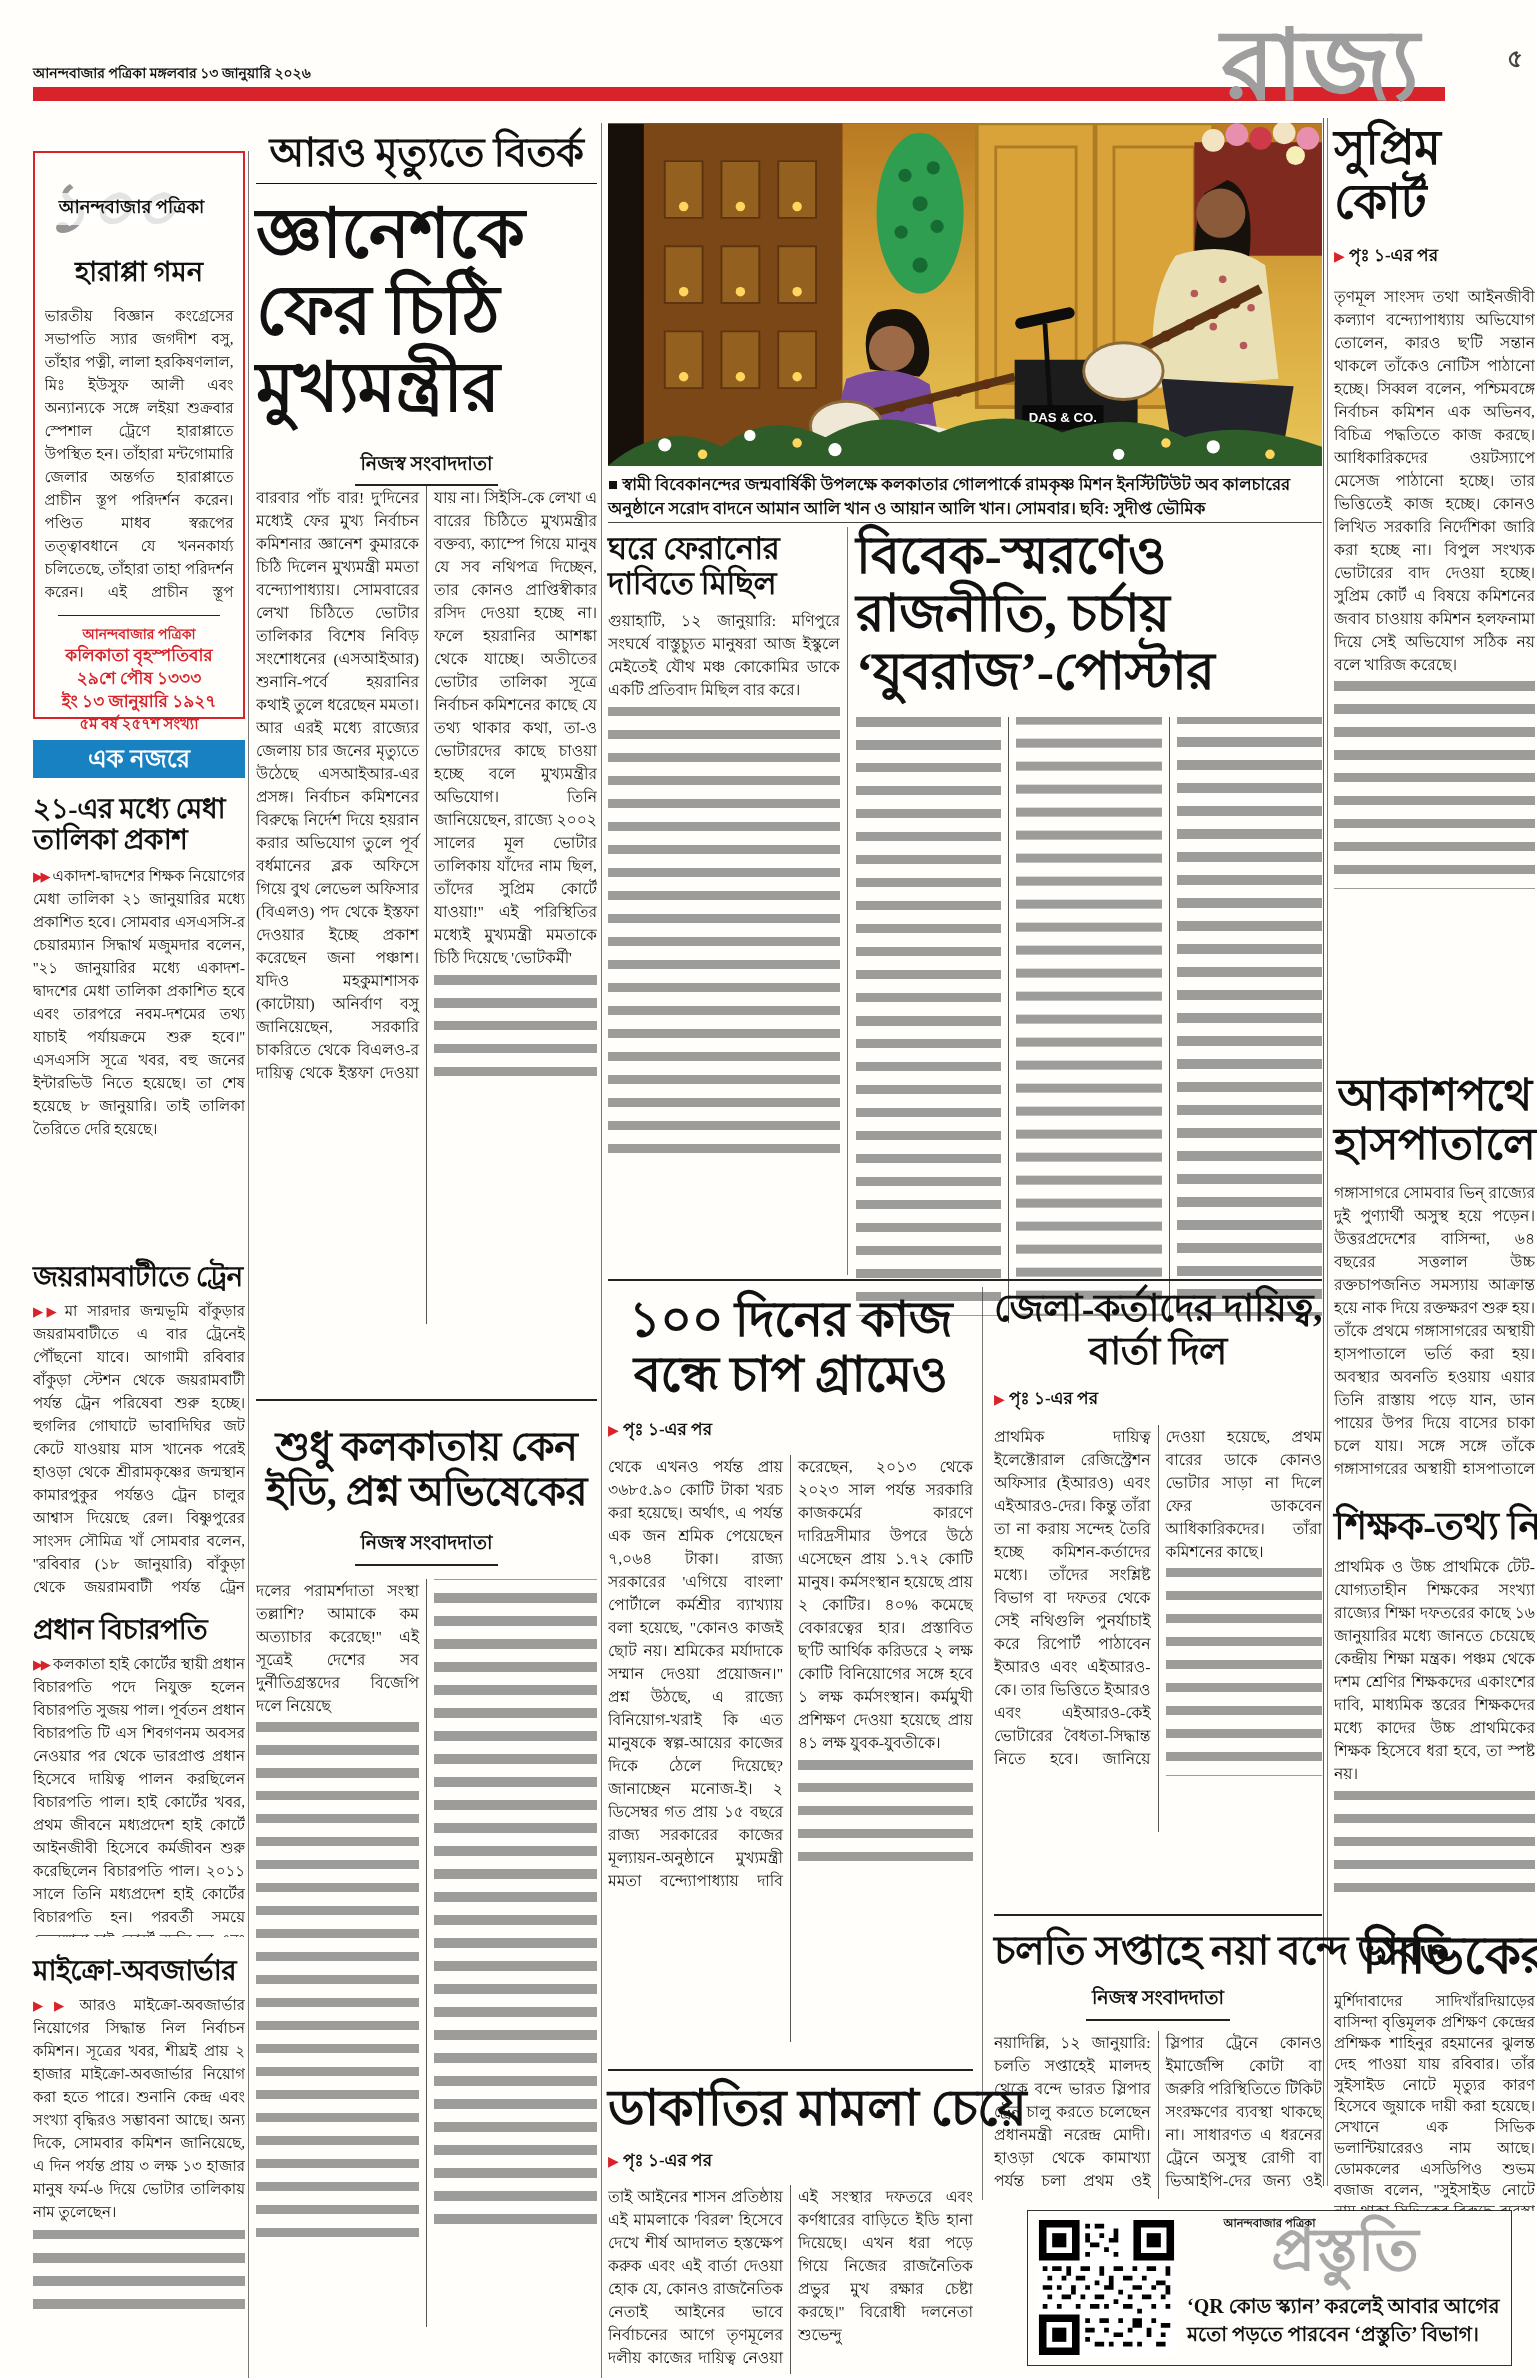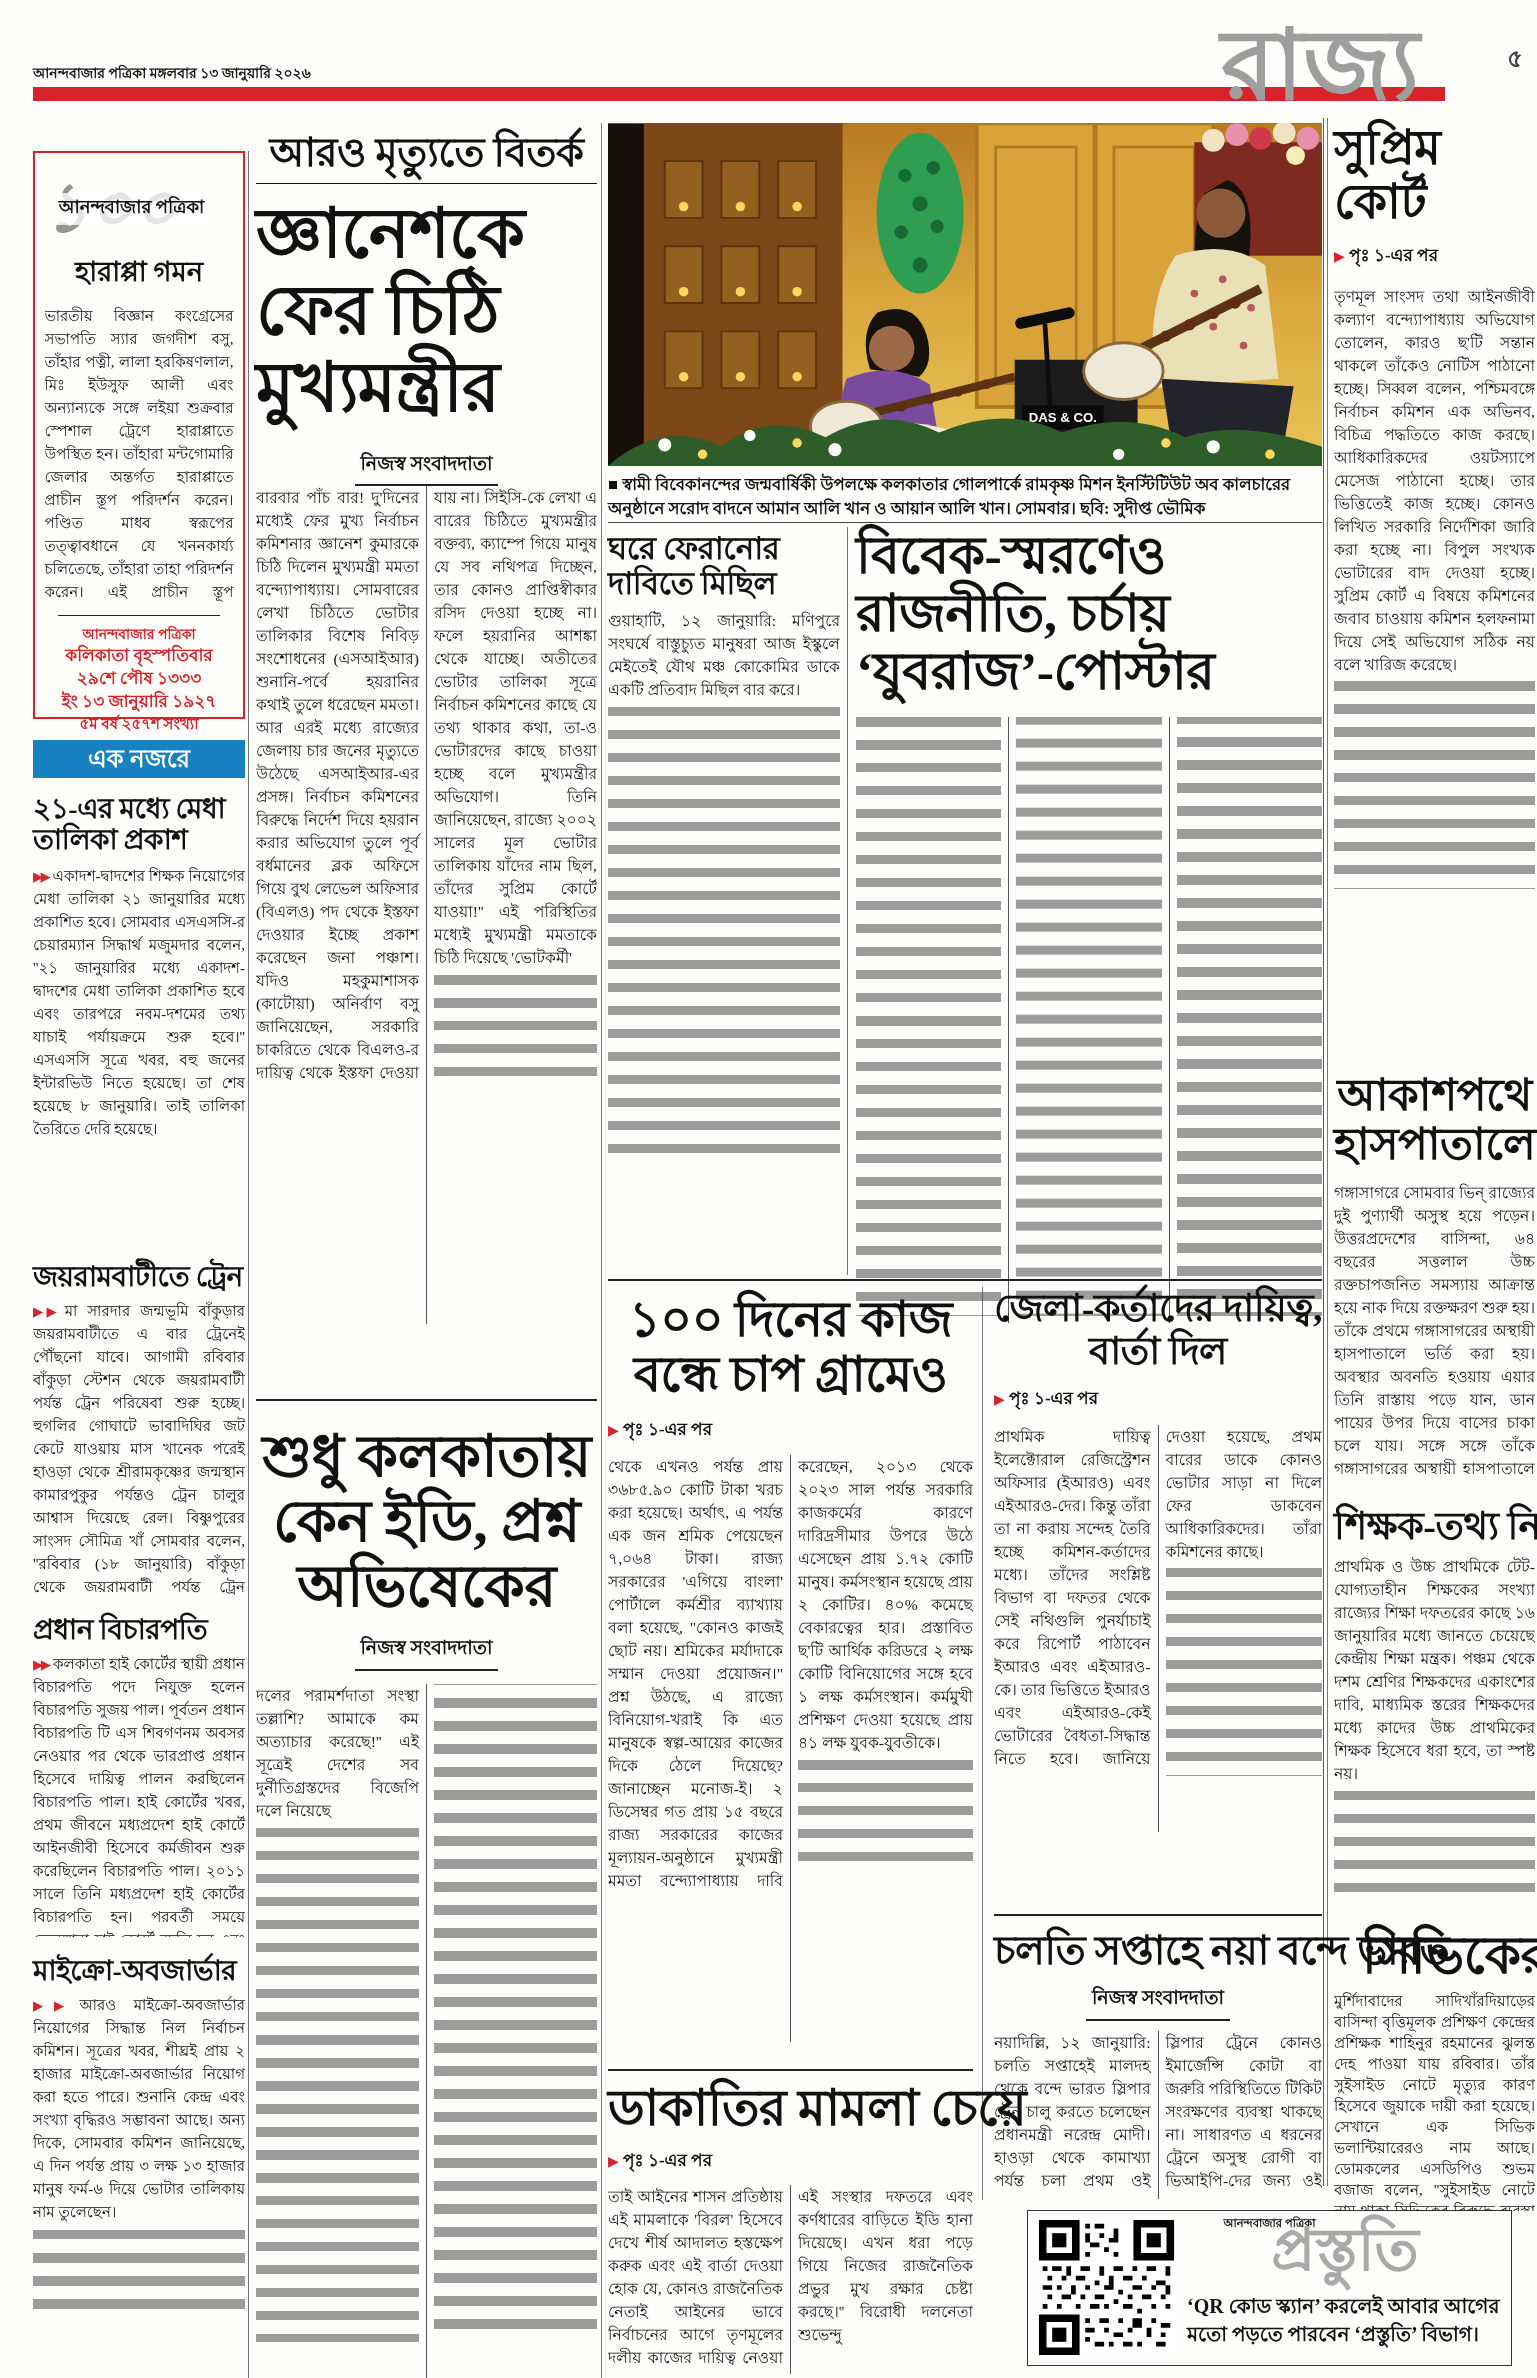--- a/index.html
+++ b/index.html
@@ -91,21 +91,21 @@
     <div class="headline" style="font-size:69px;margin-top:11.4px;letter-spacing:-0.9px;">জ্ঞানেশকে ফের চিঠি মুখ্যমন্ত্রীর</div>
     <div class="byline" style="margin-top:21px;"><span>নিজস্ব সংবাদদাতা</span></div>
     <div class="bodytext cols2" style="height:838px;margin-top:0;">
       <span>বারবার পাঁচ বার! দু'দিনের মধ্যেই ফের মুখ্য নির্বাচন কমিশনার জ্ঞানেশ কুমারকে চিঠি দিলেন মুখ্যমন্ত্রী মমতা বন্দ্যোপাধ্যায়। সোমবারের লেখা চিঠিতে ভোটার তালিকার বিশেষ নিবিড় সংশোধনের (এসআইআর) শুনানি-পর্বে হয়রানির কথাই তুলে ধরেছেন মমতা। আর এরই মধ্যে রাজ্যের জেলায় চার জনের মৃত্যুতে উঠেছে এসআইআর-এর প্রসঙ্গ। নির্বাচন কমিশনের বিরুদ্ধে নির্দেশ দিয়ে হয়রান করার অভিযোগ তুলে পূর্ব বর্ধমানের ব্লক অফিসে গিয়ে বুথ লেভেল অফিসার (বিএলও) পদ থেকে ইস্তফা দেওয়ার ইচ্ছে প্রকাশ করেছেন জনা পঞ্চাশ। যদিও মহকুমাশাসক (কাটোয়া) অনির্বাণ বসু জানিয়েছেন, সরকারি চাকরিতে থেকে বিএলও-র দায়িত্ব থেকে ইস্তফা দেওয়া যায় না। সিইসি-কে লেখা এ বারের চিঠিতে মুখ্যমন্ত্রীর বক্তব্য, ক্যাম্পে গিয়ে মানুষ যে সব নথিপত্র দিচ্ছেন, তার কোনও প্রাপ্তিস্বীকার রসিদ দেওয়া হচ্ছে না। ফলে হয়রানির আশঙ্কা থেকে যাচ্ছে। অতীতের ভোটার তালিকা সূত্রে নির্বাচন কমিশনের কাছে যে তথ্য থাকার কথা, তা-ও ভোটারদের কাছে চাওয়া হচ্ছে বলে মুখ্যমন্ত্রীর অভিযোগ। তিনি জানিয়েছেন, রাজ্যে ২০০২ সালের মূল ভোটার তালিকায় যাঁদের নাম ছিল, তাঁদের সুপ্রিম কোর্টে যাওয়া!'' এই পরিস্থিতির মধ্যেই মুখ্যমন্ত্রী মমতাকে চিঠি দিয়েছে 'ভোটকর্মী'</span>
       <div class="greek" style="height:114px;margin-top:5.7px;"></div>
     </div>
   </div>
 
   <div class="abs hrule" style="left:256px;top:1399px;width:341px;"></div>
   <div class="abs" style="left:256px;top:1425px;width:341px;">
-    <div class="center headline" style="font-size:58px;">শুধু কলকাতায় কেন ইডি, প্রশ্ন অভিষেকের</div>
+    <div class="center headline" style="font-size:40px;">শুধু কলকাতায় কেন ইডি, প্রশ্ন অভিষেকের</div>
     <div class="byline" style="margin-top:13.2px;"><span>নিজস্ব সংবাদদাতা</span></div>
     <div class="bodytext cols2" style="height:748px;margin-top:13.2px;">
       <span>দলের পরামর্শদাতা সংস্থা তল্লাশি? আমাকে কম অত্যাচার করেছে!'' এই সূত্রেই দেশের সব দুর্নীতিগ্রস্তদের বিজেপি দলে নিয়েছে</span>
       <div class="greek" style="height:1173px;margin-top:5.7px;"></div>
     </div>
   </div>
 
   <div class="abs" style="left:608px;top:123px;width:714px;height:248px;">
     <svg width="714" height="343" viewBox="0 0 755 362">
       <defs>

